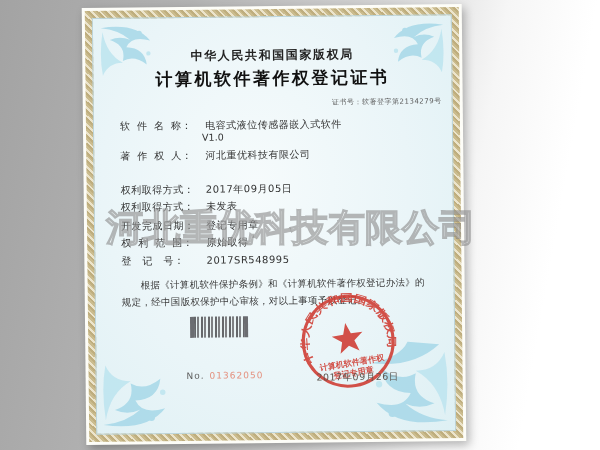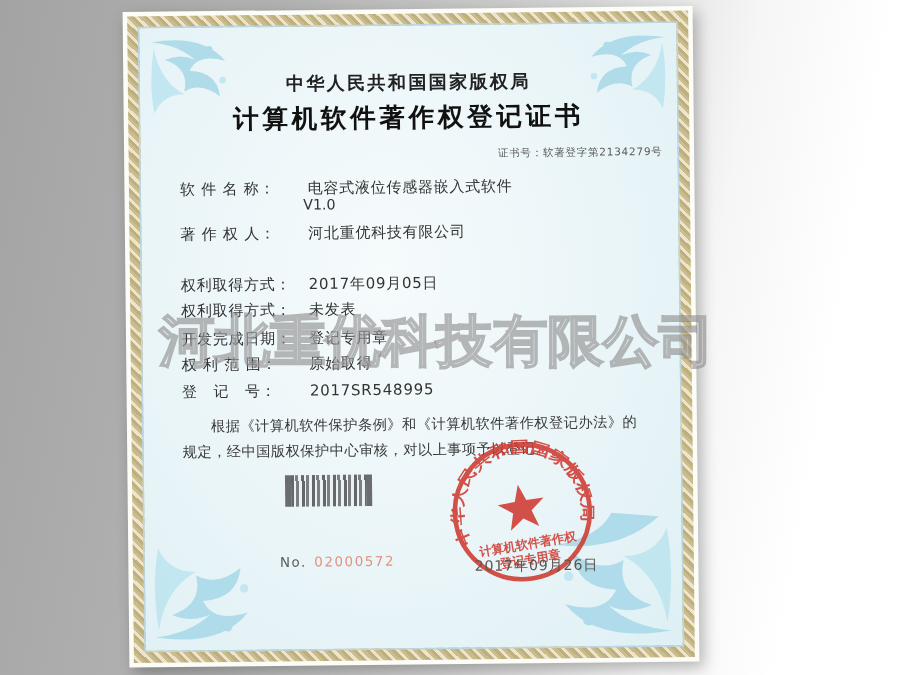--- a/index.html
+++ b/index.html
@@ -47,21 +47,21 @@
   .cert-title {
     position: absolute; top: 50px; left: 0; width: 100%;
     text-align: center; font-size: 17px; font-weight: 700; color: #111;
     letter-spacing: 2.5px; font-family: "DejaVu Serif", "Liberation Serif", serif;
   }
   .cert-no {
     position: absolute; top: 81px; right: 10px;
     font-size: 7px; color: #5a5a5a; letter-spacing: .5px;
   }
   .field { position: absolute; left: 26px; font-size: 10px; color: #333; font-weight: 500; white-space: nowrap; }
-  .field .lbl { display: inline-block; width: 82px; letter-spacing: .5px; }
+  .field .lbl { display: inline-block; width: 82px; letter-spacing: .5px; font-family: Liberation Mono, monospace; }
   .field .val { letter-spacing: .5px; }
   .f-version { position: absolute; left: 108px; top: 114px; font-size: 9.5px; color: #333; }
   .f0 { top: 101px; } .f1 { top: 131px; } .f2 { top: 165px; } .f3 { top: 182px; }
   .f4 { top: 201px; } .f5 { top: 218px; } .f6 { top: 236px; }
   .statement {
     position: absolute; left: 26px; top: 258px; width: 316px;
     font-size: 9.5px; line-height: 17px; color: #3a3a3a; letter-spacing: .3px;
   }
   .statement .ln1 { text-indent: 19px; display: block; }
   .statement .ln2 { display: block; }
@@ -188,20 +188,20 @@
             <textPath xlink:href="#sealArc" href="#sealArc" startOffset="2" textLength="150" lengthAdjust="spacingAndGlyphs">中华人民共和国国家版权局</textPath>
           </text>
           <text x="48" y="72" text-anchor="middle" font-size="8" fill="#cf3a30" font-weight="bold">计算机软件著作权</text>
           <text x="48" y="82" text-anchor="middle" font-size="8" fill="#cf3a30" font-weight="bold">登记专用章</text>
         </svg>
       </div>
 
       <div class="issue-date">2017年09月26日</div>
 
       <div class="serial">
-        <span class="no-lbl">No.</span><span class="no-val">02000572</span>
+        <span class="no-lbl">No.</span><span class="no-val">01362050</span>
       </div>
 
     </div>
   </div>
 </div>
 
 <div class="watermark">河北重优科技有限公司</div>
 
 </body></html>

